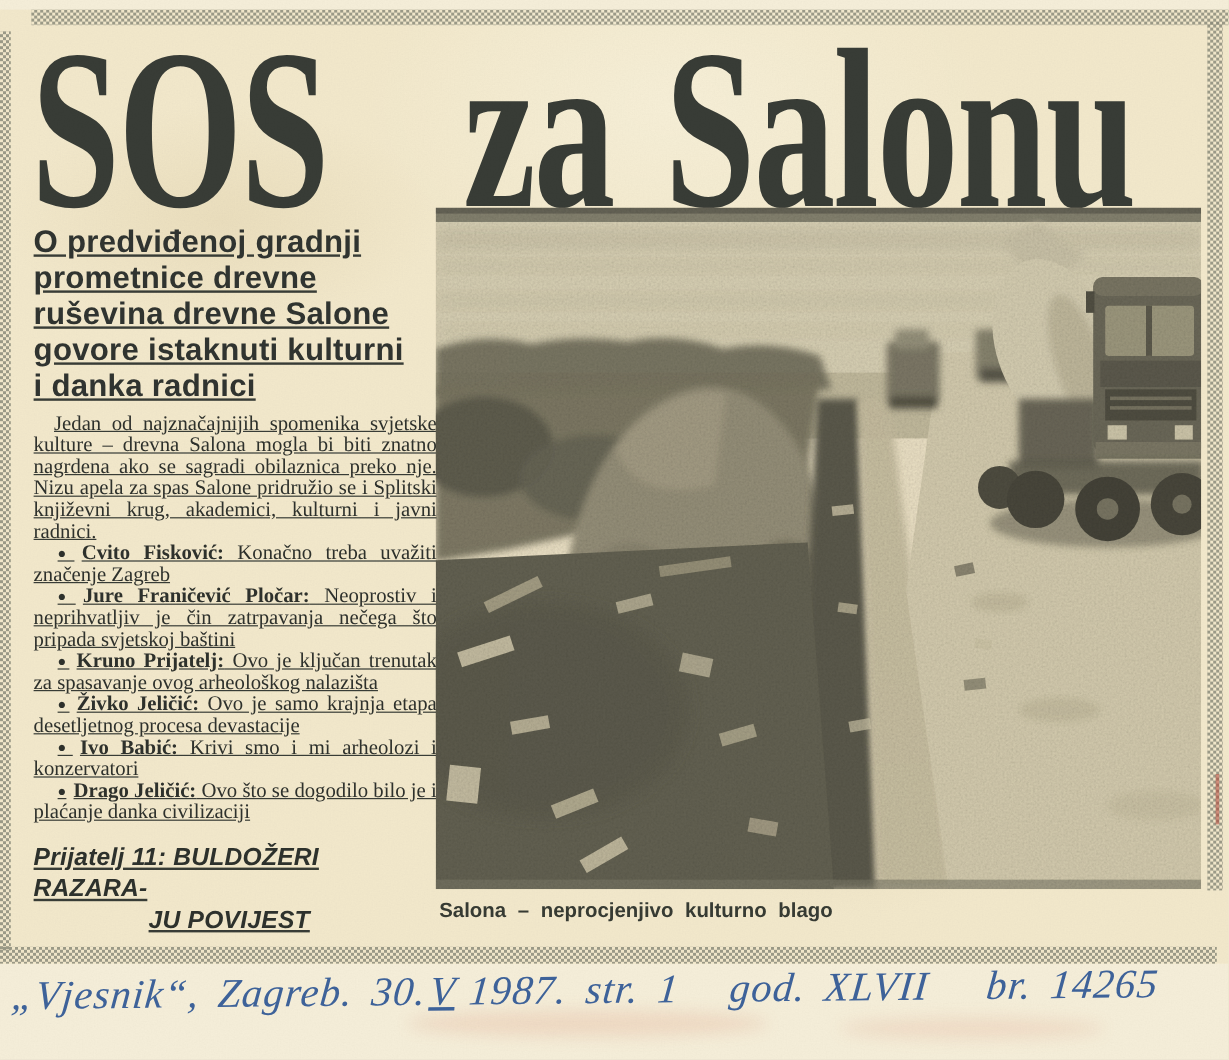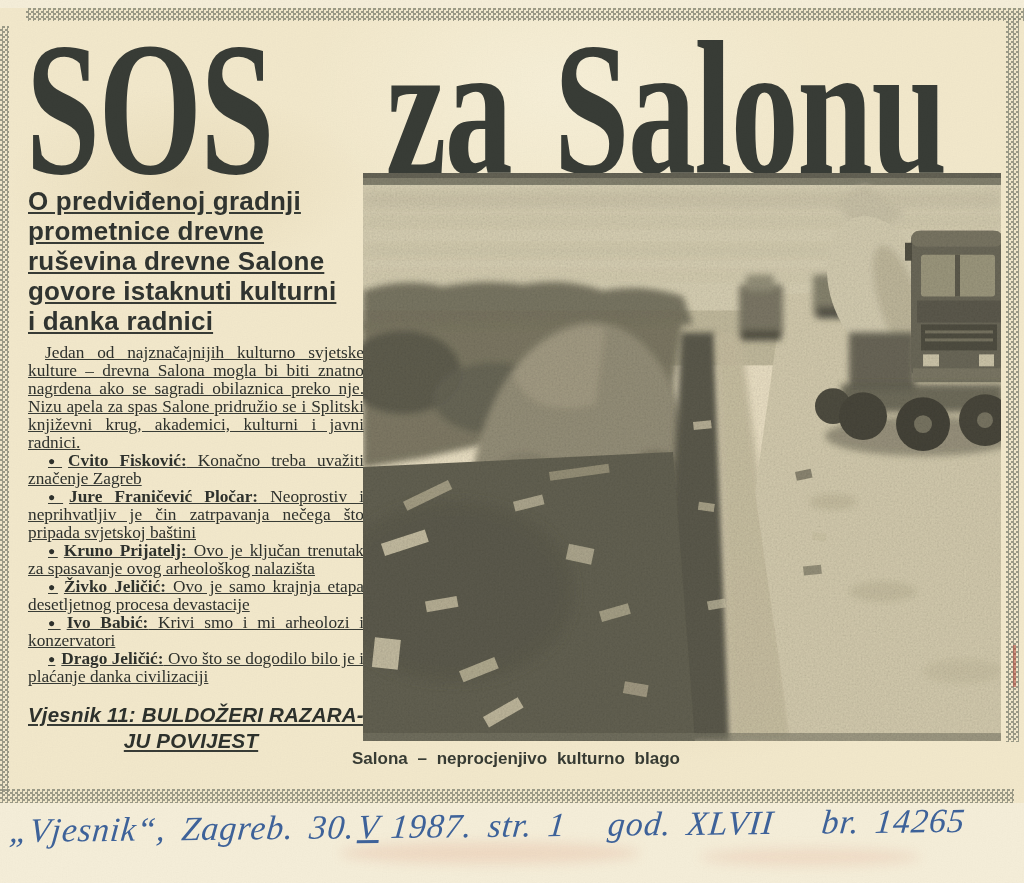--- a/index.html
+++ b/index.html
@@ -56,21 +56,21 @@
     margin-top:16px;font-family:"Liberation Sans",sans-serif;
     font-weight:bold;font-style:italic;font-size:20.5px;line-height:26px;
     letter-spacing:.2px;color:#2d312c;
   }
   .teaser .t2{text-align:center;padding-right:10px;}
 
   
   .photo{position:absolute;left:363px;top:173px;width:638px;height:568px;margin:0;overflow:hidden;}
   .photo svg{display:block;}
   .caption{
-    position:absolute;left:352px;top:749px;width:630px;
+    position:absolute;left:366px;top:749px;width:630px;
     font-family:"Liberation Sans",sans-serif;font-weight:bold;font-size:17px;
     word-spacing:5px;color:#373b33;
   }
 
   
   .annotation{
     position:absolute;left:8px;top:812px;width:1010px;white-space:nowrap;
     font-family:"Liberation Serif",serif;font-style:italic;
     font-size:34px;color:var(--annotation-blue,#3e639b);
     letter-spacing:1px;word-spacing:6px;
@@ -106,31 +106,31 @@
 
   <div class="leftcol">
     <div class="lede">
       <div>O predviđenoj gradnji</div>
       <div>prometnice drevne</div>
       <div>ruševina drevne Salone</div>
       <div>govore istaknuti kulturni</div>
       <div>i danka radnici</div>
     </div>
 
-    <p class="intro">Jedan od najznačajnijih kulturno svjetske kulture – drevna Salona mogla bi biti znatno nagrdena ako se sagradi obilaznica preko nje. Nizu apela za spas Salone pridružio se i Splitski književni krug, akademici, kulturni i javni radnici.</p>
+    <p class="intro">Jedan od najznačajnijih spomenika svjetske kulture – drevna Salona mogla bi biti znatno nagrdena ako se sagradi obilaznica preko nje. Nizu apela za spas Salone pridružio se i Splitski književni krug, akademici, kulturni i javni radnici.</p>
 
     <p class="quote"><span class="bullet">●</span><b>Cvito Fisković:</b><span> Konačno treba uvažiti značenje Zagreb</span></p>
     <p class="quote"><span class="bullet">●</span><b>Jure Franičević Pločar:</b><span> Neoprostiv i neprihvatljiv je čin zatrpavanja nečega što pripada svjetskoj baštini</span></p>
     <p class="quote"><span class="bullet">●</span><b>Kruno Prijatelj:</b><span> Ovo je ključan trenutak za spasavanje ovog arheološkog nalazišta</span></p>
     <p class="quote"><span class="bullet">●</span><b>Živko Jeličić:</b><span> Ovo je samo krajnja etapa desetljetnog procesa devastacije</span></p>
     <p class="quote"><span class="bullet">●</span><b>Ivo Babić:</b><span> Krivi smo i mi arheolozi i konzervatori</span></p>
     <p class="quote"><span class="bullet">●</span><b>Drago Jeličić:</b><span> Ovo što se dogodilo bilo je i plaćanje danka civilizaciji</span></p>
 
     <div class="teaser">
-      <div class="t1">Vjesnik 11: BULDOŽERI RAZARA-</div>
+      <div class="t1">Prijatelj 11: BULDOŽERI RAZARA-</div>
       <div class="t2">JU POVIJEST</div>
     </div>
   </div>
 
   <figure class="photo">
     <svg viewBox="0 0 638 570" width="638" height="568" preserveAspectRatio="none">
       <defs>
         <filter id="grain" x="0" y="0" width="100%" height="100%">
           <feTurbulence type="fractalNoise" baseFrequency="0.55" numOctaves="2" seed="7"></feTurbulence>
           <feColorMatrix type="saturate" values="0"></feColorMatrix>

